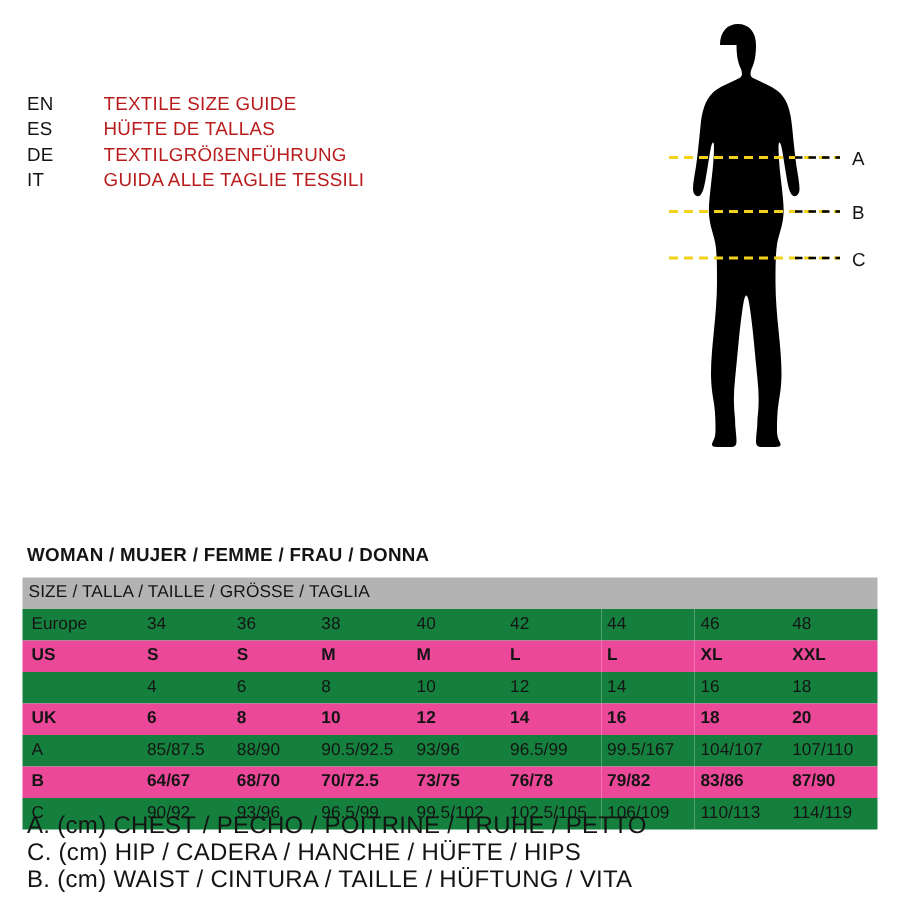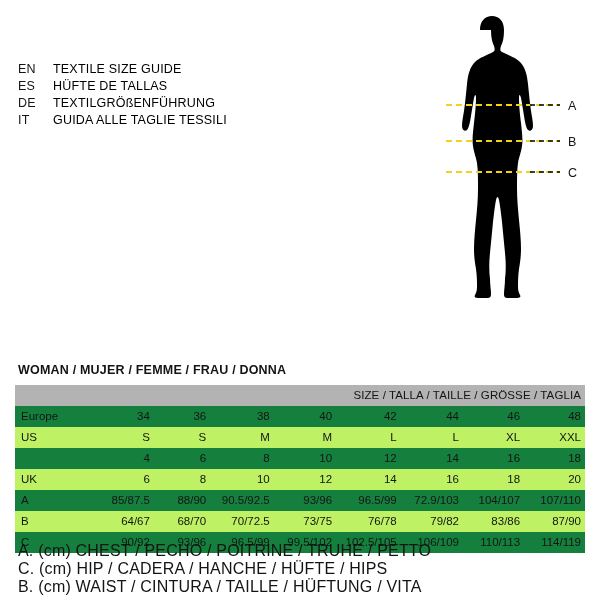--- a/index.html
+++ b/index.html
@@ -34,21 +34,22 @@
     font-size: 12.5px;
     letter-spacing: 0.2px;
   }
   .lang-code {
     width: 35px;
     flex: 0 0 35px;
     color: #141414;
     margin-top: 48px;
   }
   .lang-text {
-    color: #000000;
+    color: #b91c1c;
+    margin-left: 16px;
   }
 
   
   .figure-wrap {
     position: absolute;
     left: 420px;
     top: 8px;
     width: 170px;
     height: 370px;
   }
@@ -86,37 +87,38 @@
     color: #141414;
   }
   .size-table td {
     padding: 2px 4px;
     height: 17px;
     line-height: 13px;
   }
   .size-table tr.head td {
     background: #b3b3b3;
     font-weight: normal;
-    text-align: right;
+    text-align: left;
     letter-spacing: 0.1px;
     font-size: 11.5px;
   }
   .size-table tr.shade td {
-    background: #bef264;
+    background: #ec4899;
+    font-weight: bold;
   }
   .size-table tr.plain td {
     background: #15803d;
   }
   .size-table td.rowlabel {
     text-align: left;
     padding-left: 6px;
     width: 88px;
   }
   .size-table td.val {
-    text-align: right;
+    text-align: left;
     width: 60px;
   }
 
   
   .legend {
     position: absolute;
     left: 18px;
     top: 542px;
     width: 560px;
   }
@@ -285,21 +287,21 @@
         <td class="val">18</td>
         <td class="val">20</td>
       </tr>
       <tr class="plain">
         <td class="rowlabel">A</td>
         <td class="val">85/87.5</td>
         <td class="val">88/90</td>
         <td class="val">90.5/92.5</td>
         <td class="val">93/96</td>
         <td class="val">96.5/99</td>
-        <td class="val">72.9/103</td>
+        <td class="val">99.5/167</td>
         <td class="val">104/107</td>
         <td class="val">107/110</td>
       </tr>
       <tr class="shade">
         <td class="rowlabel">B</td>
         <td class="val">64/67</td>
         <td class="val">68/70</td>
         <td class="val">70/72.5</td>
         <td class="val">73/75</td>
         <td class="val">76/78</td>

